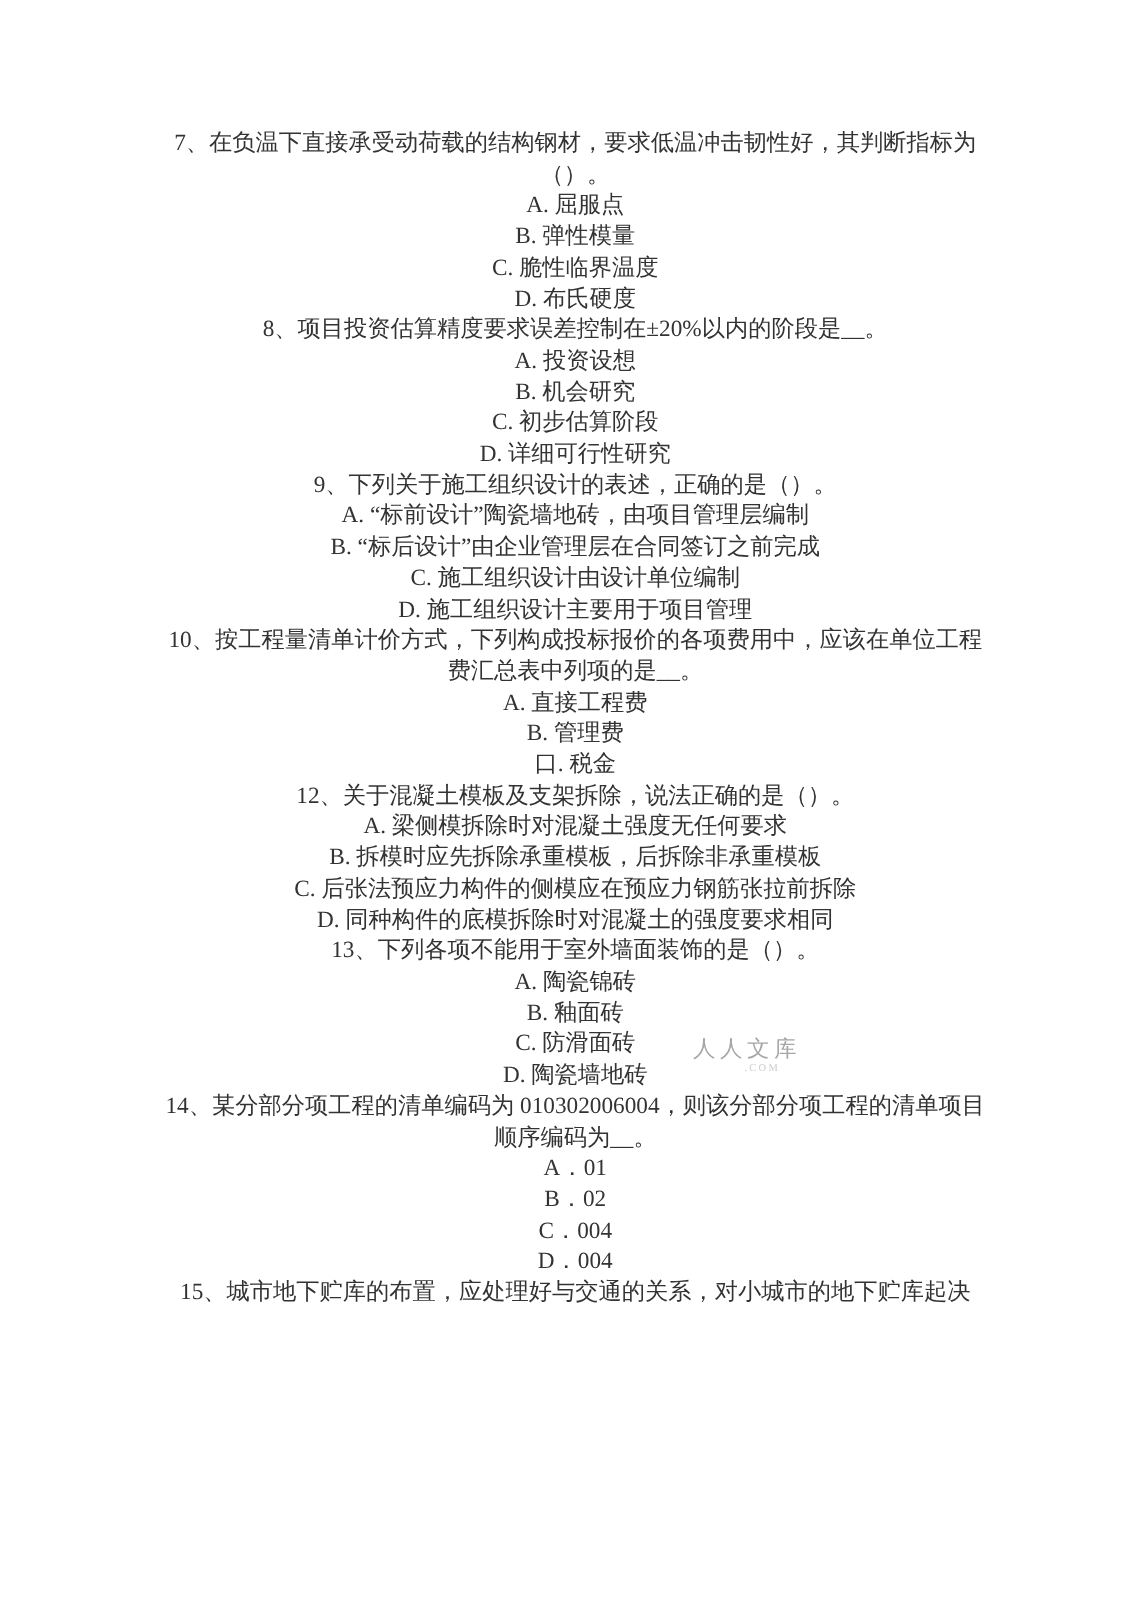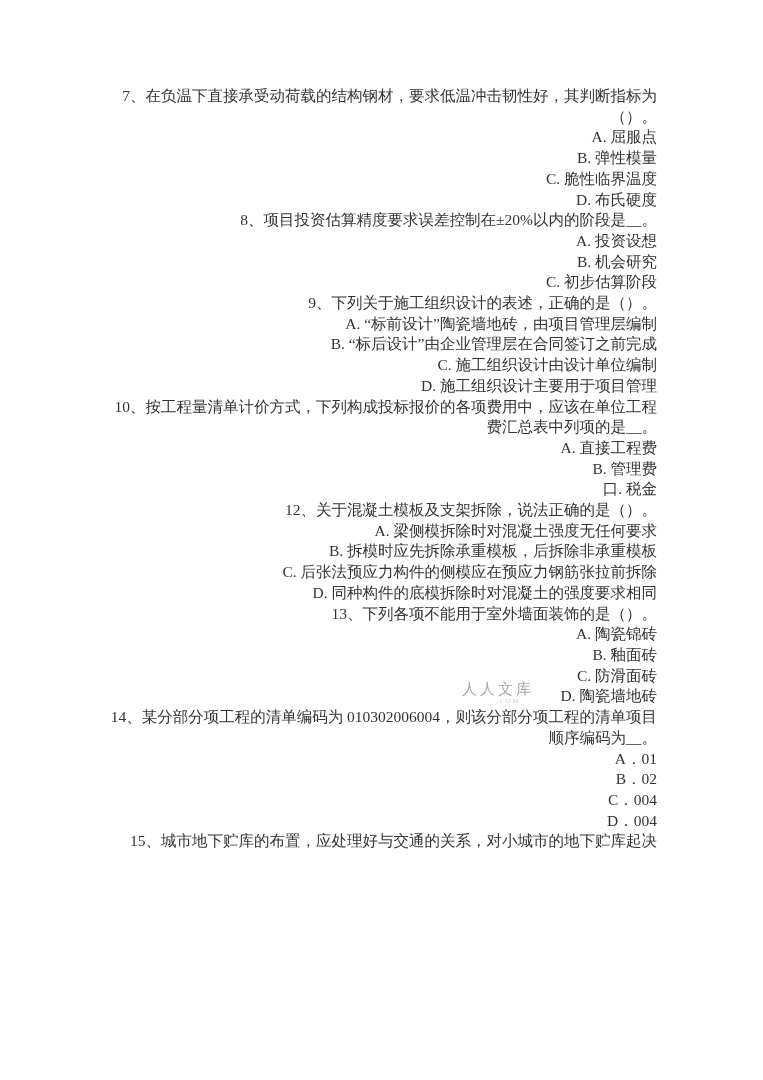--- a/index.html
+++ b/index.html
@@ -12,36 +12,37 @@
     font-family: "Liberation Serif", "DejaVu Serif", serif;
     color: #333333;
   }
   .page {
     position: absolute;
     left: 110px;
     top: 86px;
     width: 547px;
     font-size: 15.5px;
     line-height: 20.7px;
-    text-align: right;
+    text-align: center;
   }
   .question { margin: 0; padding: 0; }
   .q-text, .option { margin: 0; padding: 0; word-break: break-all; }
   .watermark {
     position: absolute;
     left: 462px;
     top: 682px;
     text-align: center;
     pointer-events: none;
   }
   .wm-title {
     font-size: 15px;
     letter-spacing: 3px;
     color: #a6a6a6;
     line-height: 15px;
+    margin-top: 11px;
   }
   .wm-sub {
     font-size: 7px;
     letter-spacing: 1.5px;
     color: #cccccc;
     line-height: 8px;
     text-align: right;
     padding-right: 14px;
   }
 </style>
@@ -56,20 +57,21 @@
     <p class="option">B. 弹性模量</p>
     <p class="option">C. 脆性临界温度</p>
     <p class="option">D. 布氏硬度</p>
   </section>
 
   <section class="question">
     <p class="q-text">8、项目投资估算精度要求误差控制在±20%以内的阶段是__。</p>
     <p class="option">A. 投资设想</p>
     <p class="option">B. 机会研究</p>
     <p class="option">C. 初步估算阶段</p>
+    <p class="option">D. 详细可行性研究</p>
   </section>
 
   <section class="question">
     <p class="q-text">9、下列关于施工组织设计的表述，正确的是（）。</p>
     <p class="option">A. “标前设计”陶瓷墙地砖，由项目管理层编制</p>
     <p class="option">B. “标后设计”由企业管理层在合同签订之前完成</p>
     <p class="option">C. 施工组织设计由设计单位编制</p>
     <p class="option">D. 施工组织设计主要用于项目管理</p>
   </section>
 

